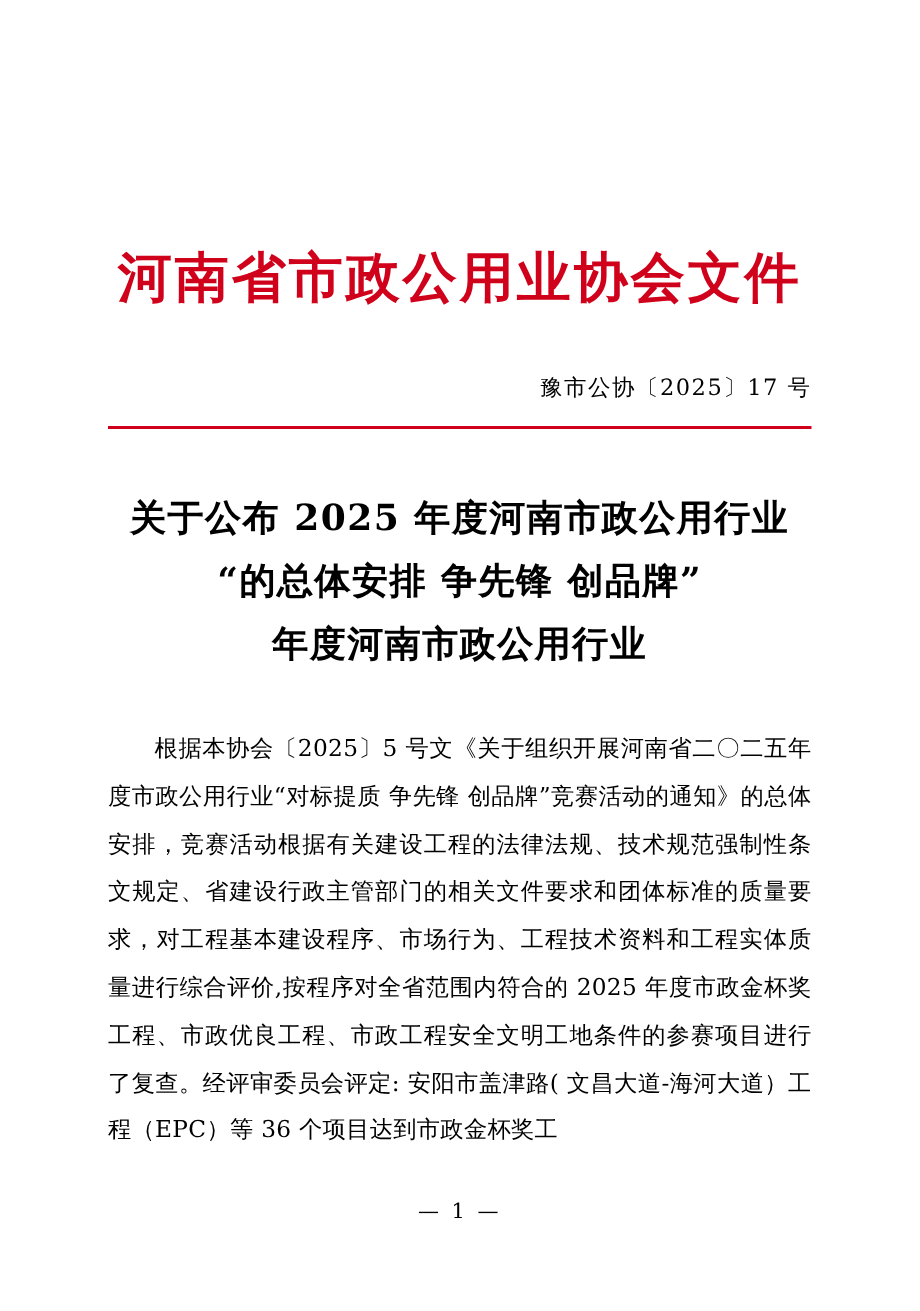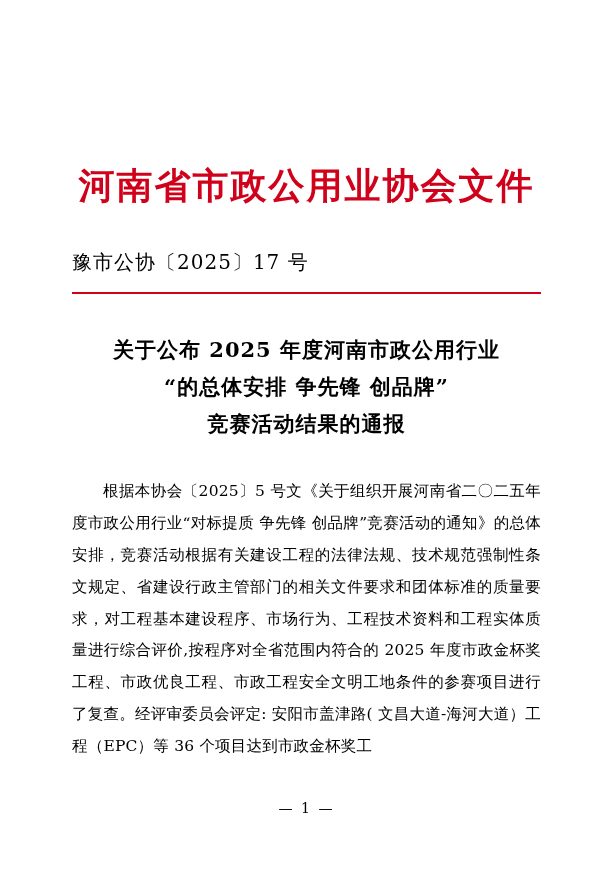--- a/index.html
+++ b/index.html
@@ -31,39 +31,39 @@
   .masthead-title {
     color: #d0021b;
     font-family: "DejaVu Serif", "Liberation Serif", serif;
     font-weight: bold;
     font-size: 36px;
     letter-spacing: 2px;
     line-height: 1.2;
     white-space: nowrap;
   }
   .doc-number {
-    text-align: left;
+    text-align: right;
     margin-top: 42px;
-    font-size: 20px;
+    font-size: 15px;
     letter-spacing: 1px;
     color: #000;
   }
   .red-rule {
     margin-top: 16px;
     height: 2px;
     background: #d0021b;
     width: 100%;
   }
 
   
   .title-block {
     margin-top: 38px;
     text-align: center;
     font-weight: bold;
-    font-size: 21px;
+    font-size: 24px;
     line-height: 1.75;
     letter-spacing: 1px;
   }
   .title-line {
     white-space: nowrap;
   }
 
   
   .body-block {
     margin-top: 34px;
@@ -100,21 +100,21 @@
     <div class="masthead-title">河南省市政公用业协会文件</div>
   </div>
 
   <div class="doc-number">豫市公协〔2025〕17 号</div>
 
   <div class="red-rule"></div>
 
   <div class="title-block">
     <div class="title-line">关于公布 2025 年度河南市政公用行业</div>
     <div class="title-line">“的总体安排 争先锋 创品牌”</div>
-    <div class="title-line">竞赛活动结果的通报</div>
+    <div class="title-line">年度河南市政公用行业</div>
   </div>
 
   <div class="body-block">
     <p class="para">根据本协会〔2025〕5 号文《关于组织开展河南省二〇二五年度市政公用行业“对标提质 争先锋 创品牌”竞赛活动的通知》的总体安排，竞赛活动根据有关建设工程的法律法规、技术规范强制性条文规定、省建设行政主管部门的相关文件要求和团体标准的质量要求，对工程基本建设程序、市场行为、工程技术资料和工程实体质量进行综合评价,按程序对全省范围内符合的 2025 年度市政金杯奖工程、市政优良工程、市政工程安全文明工地条件的参赛项目进行了复查。经评审委员会评定: 安阳市盖津路( 文昌大道-海河大道）工程（EPC）等 36 个项目达到市政金杯奖工</p>
   </div>
 
   <div class="page-number">— 1 —</div>
 
 </div>
 

